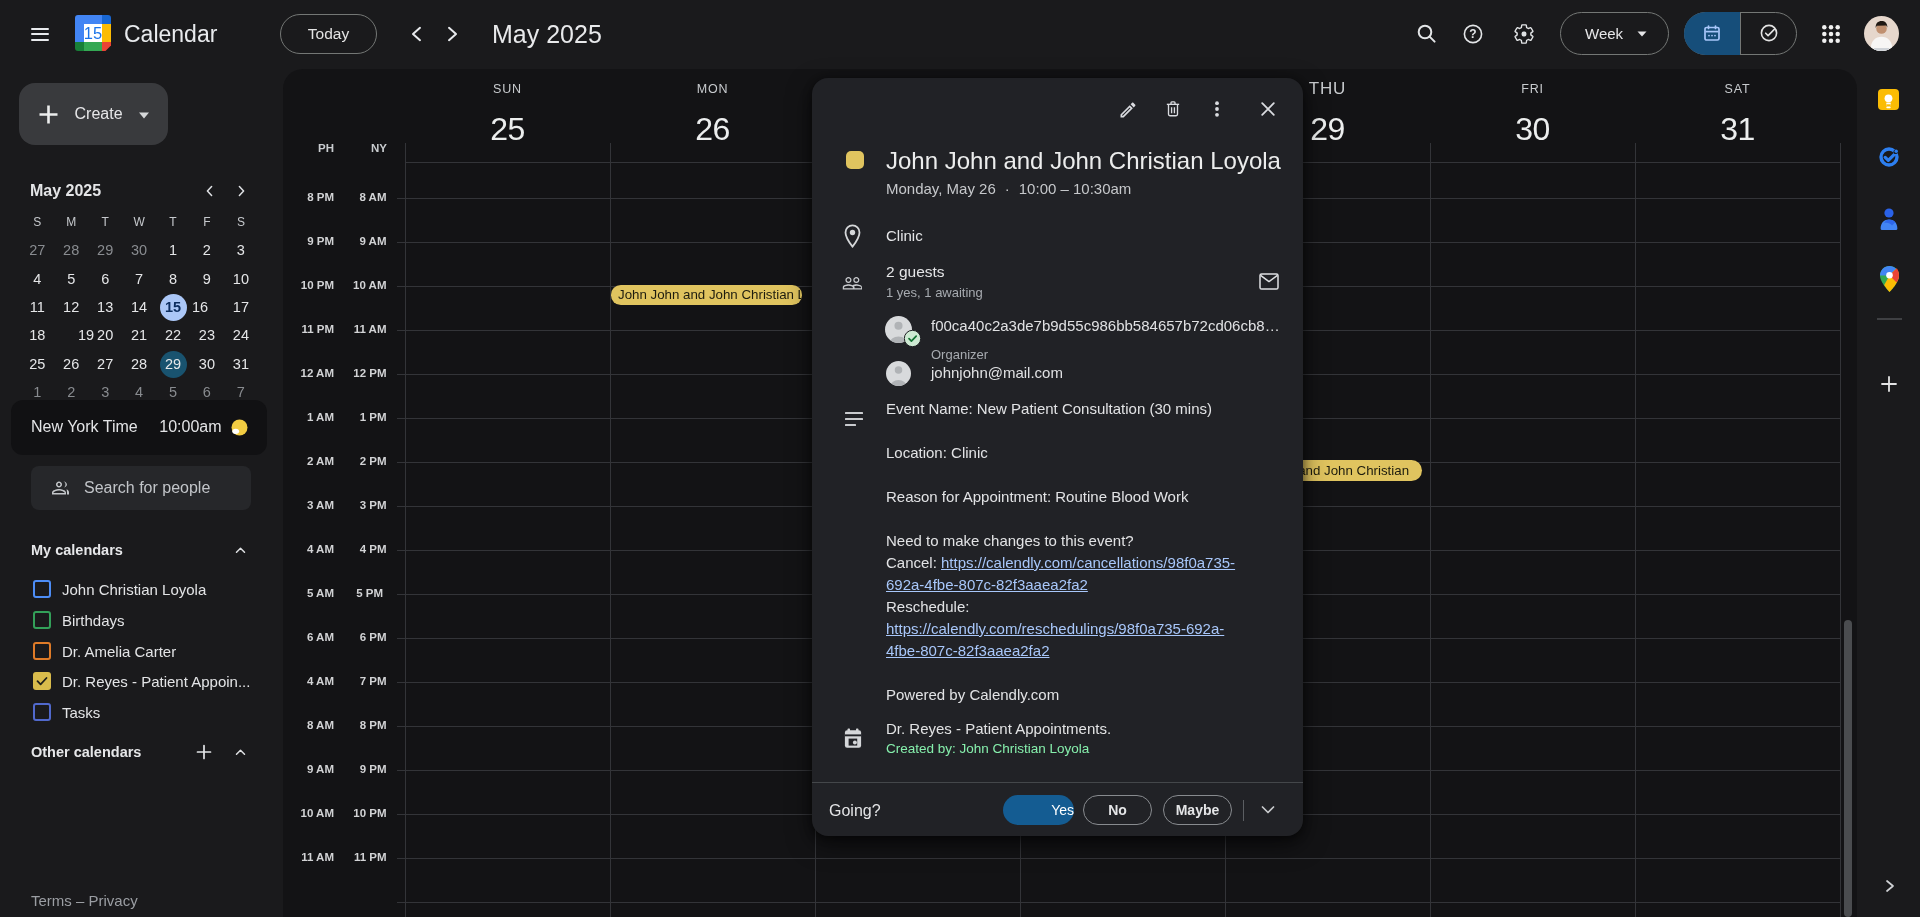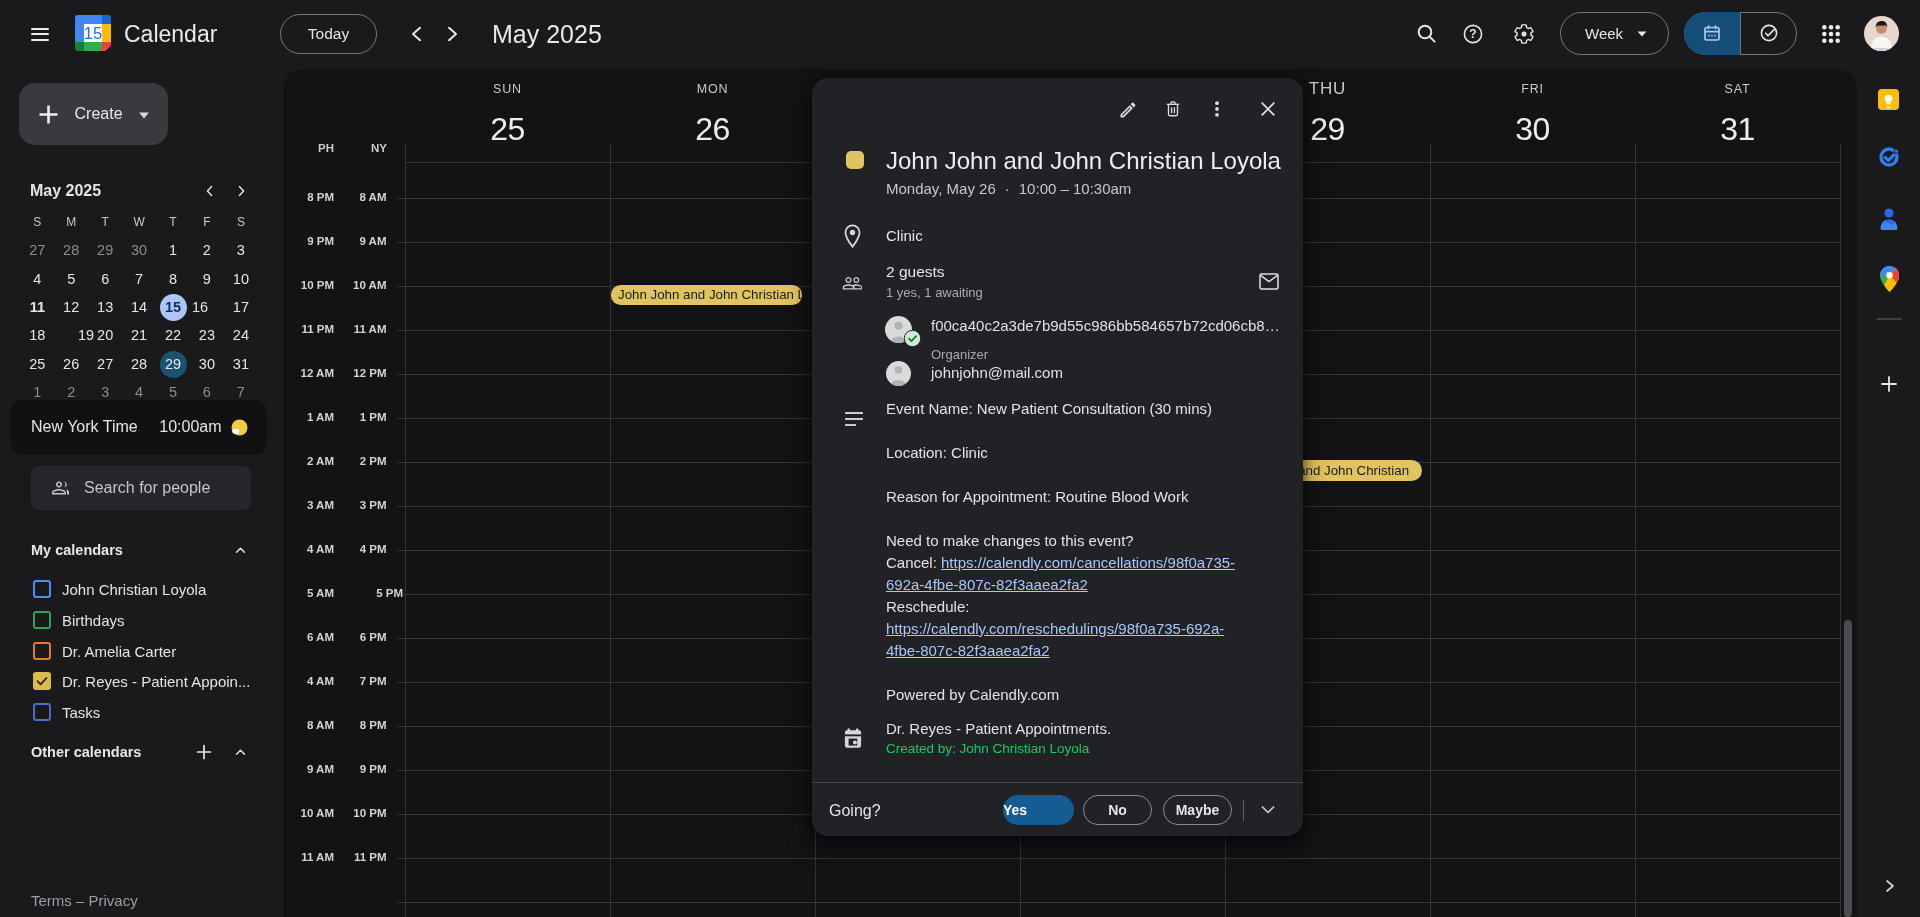--- a/index.html
+++ b/index.html
@@ -152,21 +152,21 @@
 <div class="abs" style="left:158.0px;top:240.4px;width:30px;text-align:center;font-size:14.5px;color:#e5e6e8;font-weight:500;line-height:20.5px;white-space:nowrap;">1</div>
 <div class="abs" style="left:191.9px;top:240.4px;width:30px;text-align:center;font-size:14.5px;color:#e5e6e8;font-weight:500;line-height:20.5px;white-space:nowrap;">2</div>
 <div class="abs" style="left:225.9px;top:240.4px;width:30px;text-align:center;font-size:14.5px;color:#e5e6e8;font-weight:500;line-height:20.5px;white-space:nowrap;">3</div>
 <div class="abs" style="left:22.3px;top:268.6px;width:30px;text-align:center;font-size:14.5px;color:#e5e6e8;font-weight:500;line-height:20.5px;white-space:nowrap;">4</div>
 <div class="abs" style="left:56.2px;top:268.6px;width:30px;text-align:center;font-size:14.5px;color:#e5e6e8;font-weight:500;line-height:20.5px;white-space:nowrap;">5</div>
 <div class="abs" style="left:90.2px;top:268.6px;width:30px;text-align:center;font-size:14.5px;color:#e5e6e8;font-weight:500;line-height:20.5px;white-space:nowrap;">6</div>
 <div class="abs" style="left:124.1px;top:268.6px;width:30px;text-align:center;font-size:14.5px;color:#e5e6e8;font-weight:500;line-height:20.5px;white-space:nowrap;">7</div>
 <div class="abs" style="left:158.0px;top:268.6px;width:30px;text-align:center;font-size:14.5px;color:#e5e6e8;font-weight:500;line-height:20.5px;white-space:nowrap;">8</div>
 <div class="abs" style="left:191.9px;top:268.6px;width:30px;text-align:center;font-size:14.5px;color:#e5e6e8;font-weight:500;line-height:20.5px;white-space:nowrap;">9</div>
 <div class="abs" style="left:225.9px;top:268.6px;width:30px;text-align:center;font-size:14.5px;color:#e5e6e8;font-weight:500;line-height:20.5px;white-space:nowrap;">10</div>
-<div class="abs" style="left:22.3px;top:296.8px;width:30px;text-align:center;font-size:14.5px;color:#e5e6e8;font-weight:700;line-height:20.5px;white-space:nowrap;">11</div>
+<div class="abs" style="left:22.3px;top:296.8px;width:30px;text-align:center;font-size:14.5px;color:#e5e6e8;font-weight:400;line-height:20.5px;white-space:nowrap;">11</div>
 <div class="abs" style="left:56.2px;top:296.8px;width:30px;text-align:center;font-size:14.5px;color:#e5e6e8;font-weight:500;line-height:20.5px;white-space:nowrap;">12</div>
 <div class="abs" style="left:90.2px;top:296.8px;width:30px;text-align:center;font-size:14.5px;color:#e5e6e8;font-weight:500;line-height:20.5px;white-space:nowrap;">13</div>
 <div class="abs" style="left:124.1px;top:296.8px;width:30px;text-align:center;font-size:14.5px;color:#e5e6e8;font-weight:500;line-height:20.5px;white-space:nowrap;">14</div>
 <div class="abs" style="left:159.5px;top:293.5px;width:27px;height:27px;border-radius:50%;background:#abc7f7;"></div>
 <div class="abs" style="left:158.0px;top:296.8px;width:30px;text-align:center;font-size:14.5px;color:#0c2d5e;font-weight:600;line-height:20.5px;white-space:nowrap;">15</div>
 <div class="abs" style="left:191.9px;top:296.8px;width:30px;text-align:left;font-size:14.5px;color:#e5e6e8;font-weight:500;line-height:20.5px;white-space:nowrap;">16</div>
 <div class="abs" style="left:225.9px;top:296.8px;width:30px;text-align:center;font-size:14.5px;color:#e5e6e8;font-weight:500;line-height:20.5px;white-space:nowrap;">17</div>
 <div class="abs" style="left:22.3px;top:324.8px;width:30px;text-align:center;font-size:14.5px;color:#e5e6e8;font-weight:500;line-height:20.5px;white-space:nowrap;">18</div>
 <div class="abs" style="left:71px;top:324.8px;width:30px;text-align:center;font-size:14.5px;color:#e5e6e8;font-weight:500;line-height:20.5px;white-space:nowrap;">19</div>
 <div class="abs" style="left:90.2px;top:324.8px;width:30px;text-align:center;font-size:14.5px;color:#e5e6e8;font-weight:500;line-height:20.5px;white-space:nowrap;">20</div>
@@ -274,21 +274,21 @@
 <div class="abs" style="left:274.0px;top:453.2px;width:60px;text-align:right;font-size:11.5px;color:#d2d3d5;font-weight:700;line-height:17.5px;white-space:nowrap;">2 AM</div>
 <div class="abs" style="left:326.5px;top:453.2px;width:60px;text-align:right;font-size:11.5px;color:#d2d3d5;font-weight:700;line-height:17.5px;white-space:nowrap;">2 PM</div>
 <div class="abs" style="left:396.5px;top:506px;width:1444px;height:1px;background:#333438;"></div>
 <div class="abs" style="left:274.0px;top:497.2px;width:60px;text-align:right;font-size:11.5px;color:#d2d3d5;font-weight:700;line-height:17.5px;white-space:nowrap;">3 AM</div>
 <div class="abs" style="left:326.5px;top:497.2px;width:60px;text-align:right;font-size:11.5px;color:#d2d3d5;font-weight:700;line-height:17.5px;white-space:nowrap;">3 PM</div>
 <div class="abs" style="left:396.5px;top:550px;width:1444px;height:1px;background:#333438;"></div>
 <div class="abs" style="left:274.0px;top:541.2px;width:60px;text-align:right;font-size:11.5px;color:#d2d3d5;font-weight:700;line-height:17.5px;white-space:nowrap;">4 AM</div>
 <div class="abs" style="left:326.5px;top:541.2px;width:60px;text-align:right;font-size:11.5px;color:#d2d3d5;font-weight:700;line-height:17.5px;white-space:nowrap;">4 PM</div>
 <div class="abs" style="left:396.5px;top:594px;width:1444px;height:1px;background:#333438;"></div>
 <div class="abs" style="left:274.0px;top:585.2px;width:60px;text-align:right;font-size:11.5px;color:#d2d3d5;font-weight:700;line-height:17.5px;white-space:nowrap;">5 AM</div>
-<div class="abs" style="left:343px;top:585.2px;width:60px;text-align:right;font-size:11.5px;color:#d2d3d5;font-weight:700;line-height:17.5px;white-space:nowrap;padding-left:12px;">5 PM</div>
+<div class="abs" style="left:323px;top:585.2px;width:60px;text-align:right;font-size:11.5px;color:#d2d3d5;font-weight:700;line-height:17.5px;white-space:nowrap;padding-left:12px;">5 PM</div>
 <div class="abs" style="left:396.5px;top:638px;width:1444px;height:1px;background:#333438;"></div>
 <div class="abs" style="left:274.0px;top:629.2px;width:60px;text-align:right;font-size:11.5px;color:#d2d3d5;font-weight:700;line-height:17.5px;white-space:nowrap;">6 AM</div>
 <div class="abs" style="left:326.5px;top:629.2px;width:60px;text-align:right;font-size:11.5px;color:#d2d3d5;font-weight:700;line-height:17.5px;white-space:nowrap;">6 PM</div>
 <div class="abs" style="left:396.5px;top:682px;width:1444px;height:1px;background:#333438;"></div>
 <div class="abs" style="left:274.0px;top:673.2px;width:60px;text-align:right;font-size:11.5px;color:#d2d3d5;font-weight:700;line-height:17.5px;white-space:nowrap;">4 AM</div>
 <div class="abs" style="left:326.5px;top:673.2px;width:60px;text-align:right;font-size:11.5px;color:#d2d3d5;font-weight:700;line-height:17.5px;white-space:nowrap;">7 PM</div>
 <div class="abs" style="left:396.5px;top:726px;width:1444px;height:1px;background:#333438;"></div>
 <div class="abs" style="left:274.0px;top:717.2px;width:60px;text-align:right;font-size:11.5px;color:#d2d3d5;font-weight:700;line-height:17.5px;white-space:nowrap;">8 AM</div>
 <div class="abs" style="left:326.5px;top:717.2px;width:60px;text-align:right;font-size:11.5px;color:#d2d3d5;font-weight:700;line-height:17.5px;white-space:nowrap;">8 PM</div>
 <div class="abs" style="left:396.5px;top:770px;width:1444px;height:1px;background:#333438;"></div>
@@ -385,23 +385,23 @@
 <div class="abs" style="left:74px;top:320px;width:400px;font-size:15px;line-height:22px;color:#e2e3e5;">Event Name: New Patient Consultation (30 mins)<br><br>Location: Clinic<br><br>Reason for Appointment: Routine Blood Work<br><br>Need to make changes to this event?<br>Cancel: <span class="lnk">https://calendly.com/cancellations/98f0a735-<br>692a-4fbe-807c-82f3aaea2fa2</span><br>Reschedule:<br><span class="lnk">https://calendly.com/reschedulings/98f0a735-692a-<br>4fbe-807c-82f3aaea2fa2</span><br><br>Powered by Calendly.com</div>
 <svg class="ic" style="left:32px;top:650px" width="18" height="21" viewBox="0 0 18 21">
         <rect x="3.6" y="0.6" width="2.4" height="3.4" rx="0.7" fill="#d5d7d9"></rect>
 <rect x="12" y="0.6" width="2.4" height="3.4" rx="0.7" fill="#d5d7d9"></rect>
 <rect x="0.9" y="2.2" width="16.2" height="17.6" rx="2.2" fill="#d5d7d9"></rect>
 <rect x="0.9" y="6.4" width="16.2" height="1.9" fill="#212226"></rect>
 <rect x="4.6" y="10.6" width="8.6" height="7" fill="#212226"></rect>
 <circle cx="10.9" cy="14.4" r="2" fill="#d5d7d9"></circle>
       </svg>
 <div class="abs" style="left:74px;top:640.0px;font-size:15px;color:#e2e3e4;font-weight:400;line-height:22px;white-space:nowrap;">Dr. Reyes - Patient Appointments.</div>
-<div class="abs" style="left:74px;top:661.2px;font-size:13.5px;color:#22c55e;font-weight:400;line-height:20.5px;white-space:nowrap;">Created by: John Christian Loyola</div>
+<div class="abs" style="left:74px;top:661.2px;font-size:13.5px;color:#86efac;font-weight:400;line-height:20.5px;white-space:nowrap;">Created by: John Christian Loyola</div>
 <div class="abs" style="left:0px;top:704px;width:491px;height:1px;background:#44474a;"></div>
 <div class="abs" style="left:17px;top:720.5px;font-size:16px;color:#e4e5e7;font-weight:400;line-height:23px;white-space:nowrap;">Going?</div>
-<div class="abs" style="left:191px;top:717px;width:71px;height:30px;border-radius:15px;background:#145c92;text-align:left;font-size:14px;font-weight:700;color:#fff;line-height:30px;">Yes</div>
+<div class="abs" style="left:191px;top:717px;width:71px;height:30px;border-radius:15px;background:#145c92;text-align:right;font-size:14px;font-weight:400;color:#fff;line-height:30px;">Yes</div>
 <div class="abs" style="left:271px;top:717px;width:69px;height:30px;border-radius:15px;border:1px solid #888b8f;text-align:center;font-size:14px;font-weight:700;color:#e4e5e7;line-height:28px;">No</div>
 <div class="abs" style="left:351px;top:717px;width:69px;height:30px;border-radius:15px;border:1px solid #888b8f;text-align:center;font-size:14px;font-weight:700;color:#e4e5e7;line-height:28px;">Maybe</div>
 <div class="abs" style="left:431px;top:722px;width:1px;height:21px;background:#5b5e62;"></div>
 <svg class="ic" style="left:448px;top:726px" width="16" height="12" viewBox="0 0 16 12">
         <path d="M2.5 3 L8 8.5 L13.5 3" stroke="#c8cacd" stroke-width="1.7" fill="none" stroke-linecap="round" stroke-linejoin="round"></path>
       </svg>
 </div>
 </div>
 </body></html>

